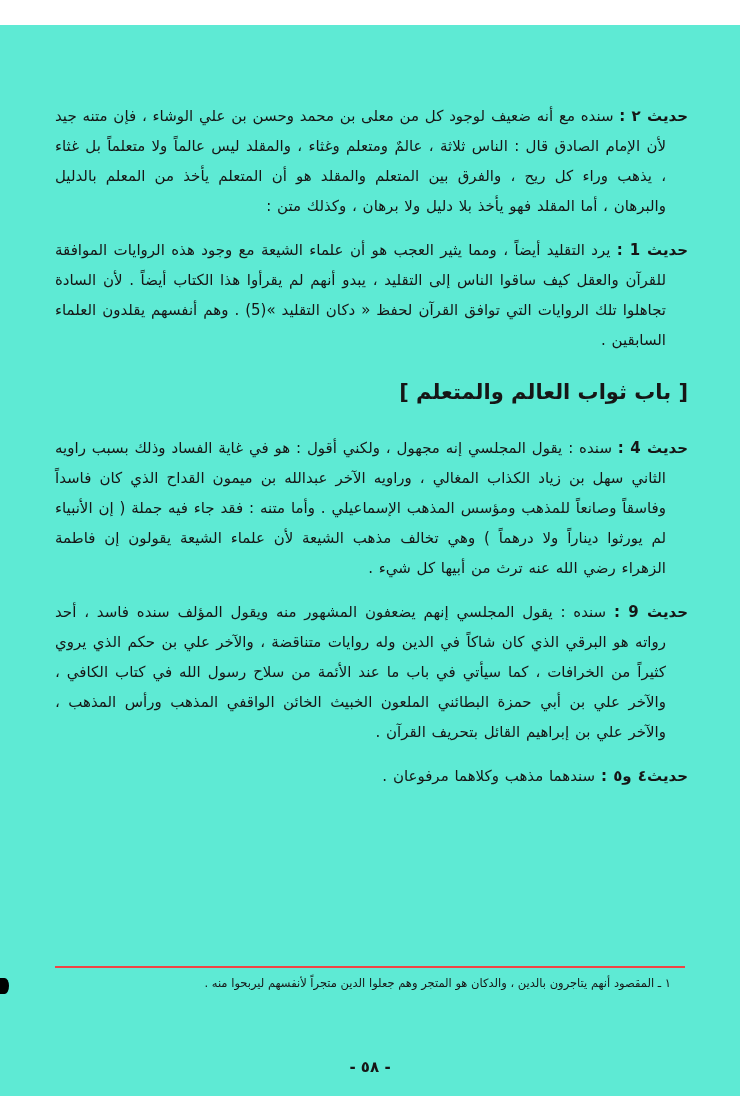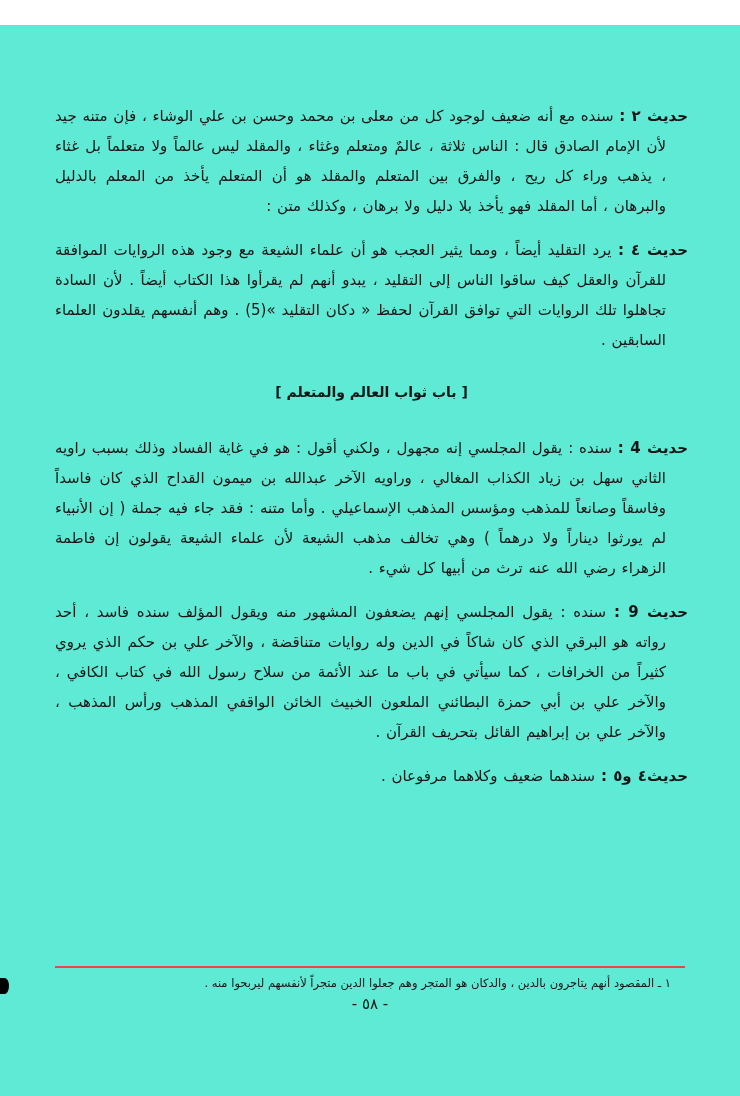--- a/index.html
+++ b/index.html
@@ -30,23 +30,22 @@
     line-height: 30px;
     padding-right: 22px;
     text-indent: -22px;
     margin-bottom: 14px;
     word-spacing: 1px;
   }
   .para:last-child { margin-bottom: 0; }
   .hlabel { font-weight: bold; }
   .chapter {
     direction: rtl;
-    text-align: center;
     font-weight: bold;
-    font-size: 14px;
+    font-size: 21px;
     line-height: 30px;
     margin: 22px 0 26px 0;
     letter-spacing: 0.5px;
   }
   .footnote-area {
     position: absolute;
     top: 941px;
     right: 55px;
     left: 55px;
     border-top: 2px solid #ef4444;
@@ -54,26 +53,26 @@
   }
   .footnote {
     direction: rtl;
     text-align: right;
     font-size: 11.5px;
     line-height: 17px;
     padding-right: 14px;
   }
   .page-number {
     position: absolute;
-    top: 970px;
+    top: 1033px;
     left: 0;
     right: 0;
     text-align: center;
     font-size: 15px;
-    font-weight: normal;
+    font-weight: bold;
     direction: rtl;
   }
   .ink-blot {
     position: absolute;
     left: 0;
     top: 953px;
     width: 9px;
     height: 16px;
     background: #000;
     border-radius: 0 70% 70% 0;
@@ -85,39 +84,39 @@
 <div class="page">
 
   <div class="text-block">
 
     <p class="para">
       <b class="hlabel">حديث ٢ :</b>
       <span>سنده مع أنه ضعيف لوجود كل من معلى بن محمد وحسن بن علي الوشاء ، فإن متنه جيد لأن الإمام الصادق قال : الناس ثلاثة ، عالمٌ ومتعلم وغثاء ، والمقلد ليس عالماً ولا متعلماً بل غثاء ، يذهب وراء كل ريح ، والفرق بين المتعلم والمقلد هو أن المتعلم يأخذ من المعلم بالدليل والبرهان ، أما المقلد فهو يأخذ بلا دليل ولا برهان ، وكذلك متن :</span>
     </p>
 
     <p class="para">
-      <b class="hlabel">حديث ٤ :</b>
+      <b class="hlabel">حديث 1 :</b>
       <span>يرد التقليد أيضاً ، ومما يثير العجب هو أن علماء الشيعة مع وجود هذه الروايات الموافقة للقرآن والعقل كيف ساقوا الناس إلى التقليد ، يبدو أنهم لم يقرأوا هذا الكتاب أيضاً . لأن السادة تجاهلوا تلك الروايات التي توافق القرآن لحفظ « دكان التقليد »(5) . وهم أنفسهم يقلدون العلماء السابقين .</span>
     </p>
 
     <h2 class="chapter">[ باب ثواب العالم والمتعلم ]</h2>
 
     <p class="para">
       <b class="hlabel">حديث 4 :</b>
       <span>سنده : يقول المجلسي إنه مجهول ، ولكني أقول : هو في غاية الفساد وذلك بسبب راويه الثاني سهل بن زياد الكذاب المغالي ، وراويه الآخر عبدالله بن ميمون القداح الذي كان فاسداً وفاسقاً وصانعاً للمذهب ومؤسس المذهب الإسماعيلي . وأما متنه : فقد جاء فيه جملة ( إن الأنبياء لم يورثوا ديناراً ولا درهماً ) وهي تخالف مذهب الشيعة لأن علماء الشيعة يقولون إن فاطمة الزهراء رضي الله عنه ترث من أبيها كل شيء .</span>
     </p>
 
     <p class="para">
       <b class="hlabel">حديث 9 :</b>
       <span>سنده : يقول المجلسي إنهم يضعفون المشهور منه ويقول المؤلف سنده فاسد ، أحد رواته هو البرقي الذي كان شاكاً في الدين وله روايات متناقضة ، والآخر علي بن حكم الذي يروي كثيراً من الخرافات ، كما سيأتي في باب ما عند الأئمة من سلاح رسول الله في كتاب الكافي ، والآخر علي بن أبي حمزة البطائني الملعون الخبيث الخائن الواقفي المذهب ورأس المذهب ، والآخر علي بن إبراهيم القائل بتحريف القرآن .</span>
     </p>
 
     <p class="para">
       <b class="hlabel">حديث٤ و٥ :</b>
-      <span>سندهما ضعيف وكلاهما مرفوعان .</span>
+      <span>سندهما مذهب وكلاهما مرفوعان .</span>
     </p>
 
   </div>
 
   <div class="footnote-area">
     <div class="footnote">١ ـ المقصود أنهم يتاجرون بالدين ، والدكان هو المتجر وهم جعلوا الدين متجراً لأنفسهم ليربحوا منه .</div>
   </div>
 
   <div class="page-number">- ٥٨ -</div>
 

